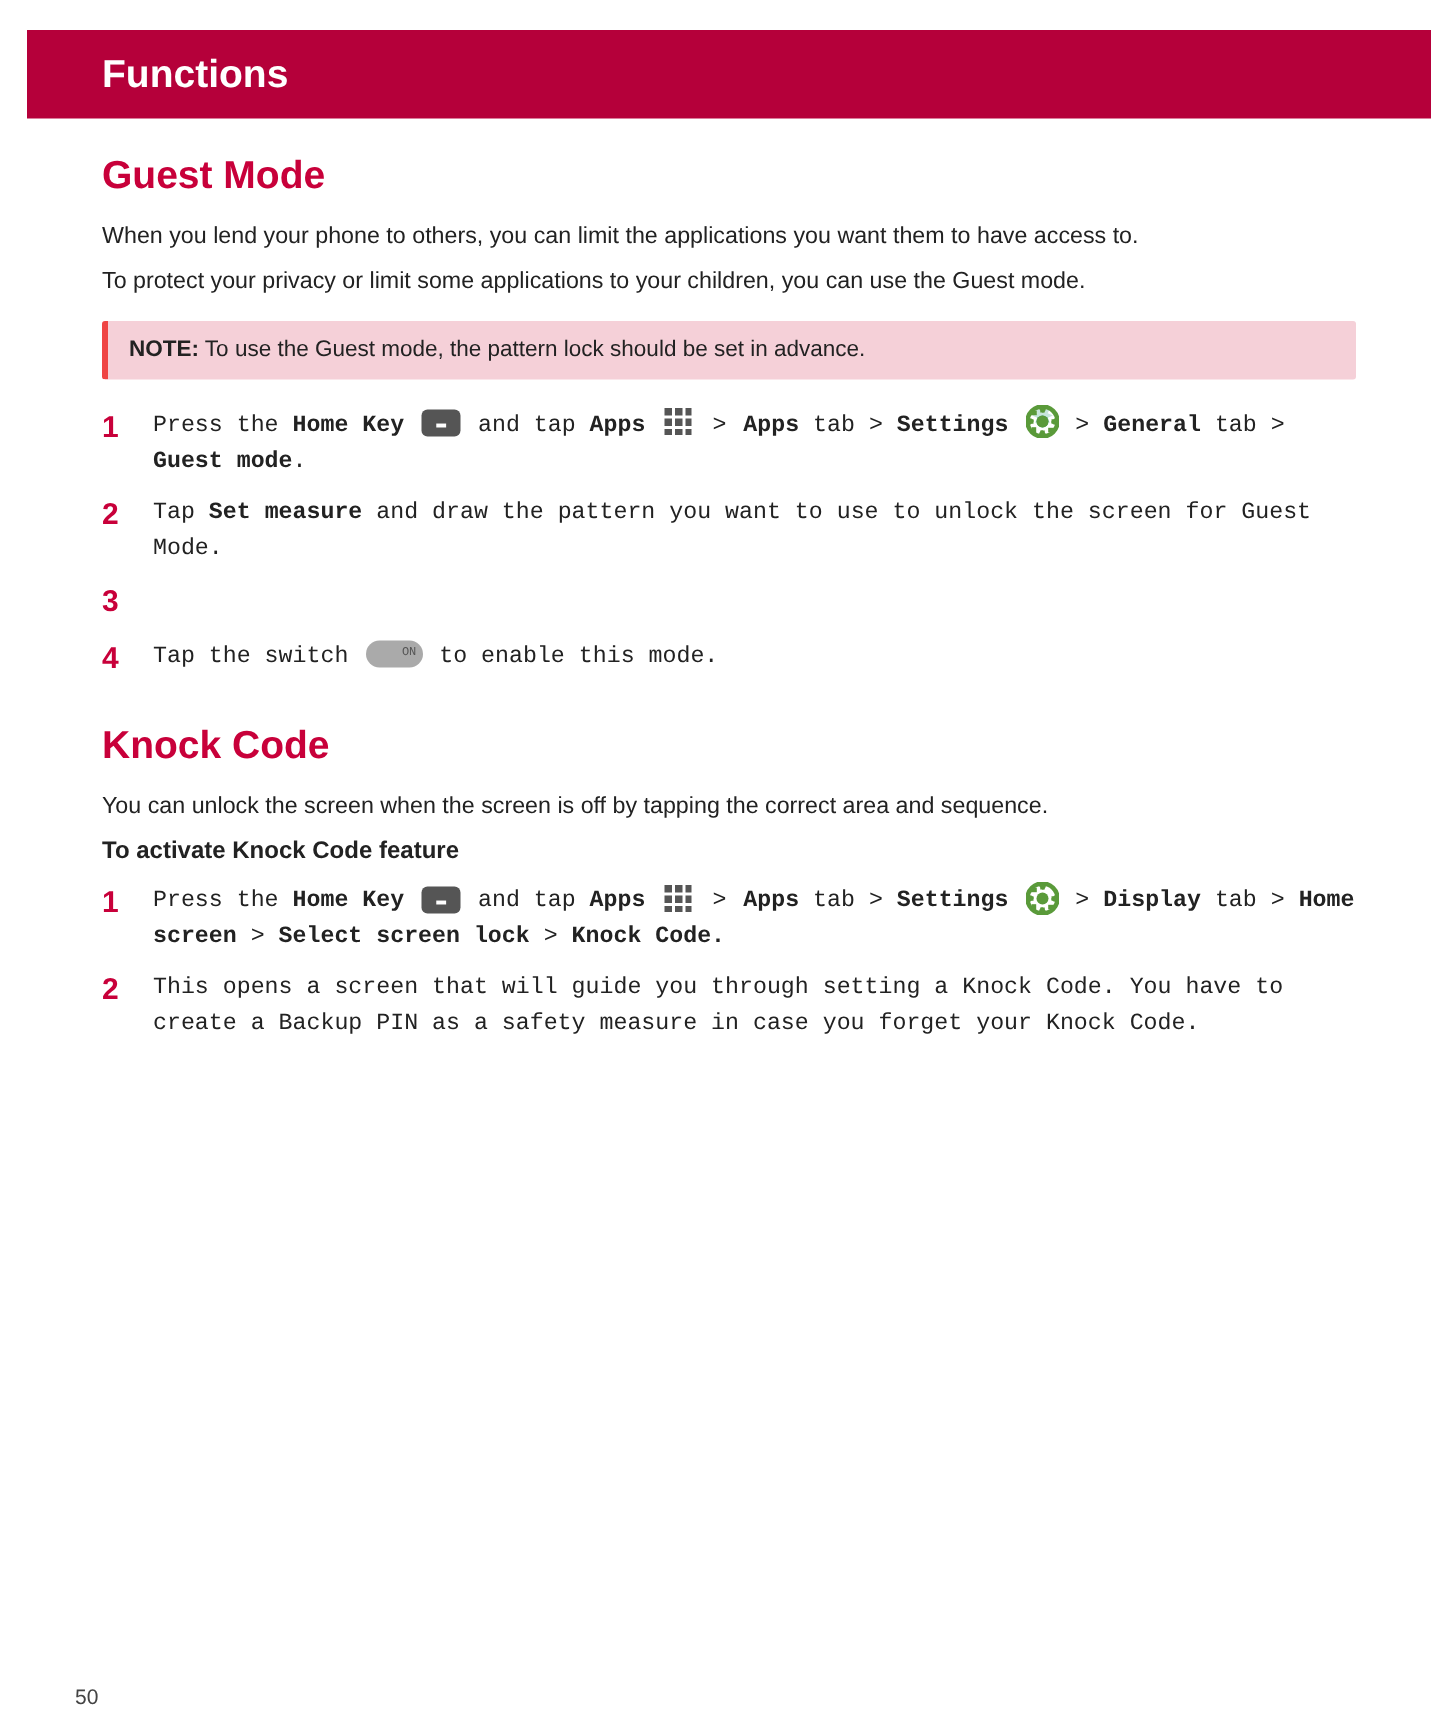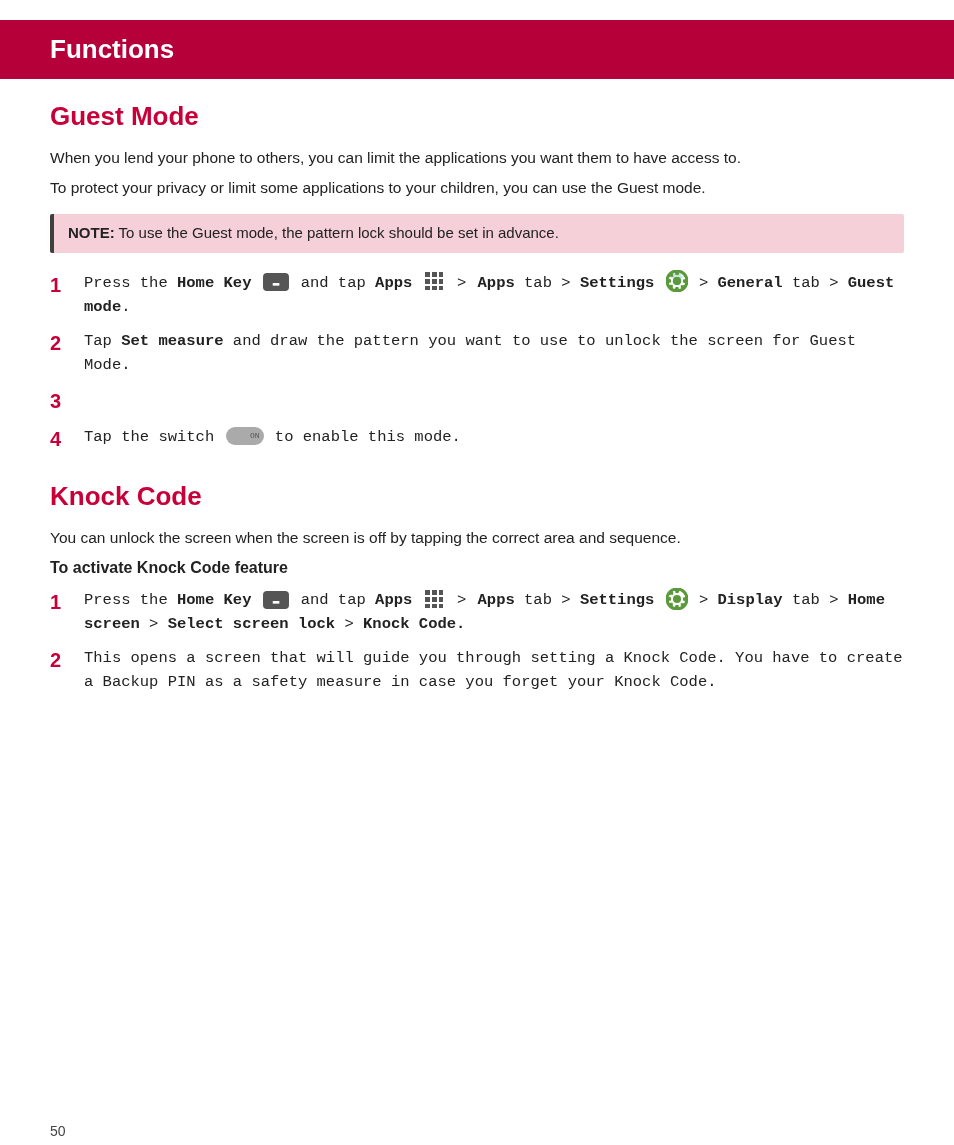--- a/index.html
+++ b/index.html
@@ -7,21 +7,21 @@
       font-family: Arial, sans-serif;
       background: #fff;
       width: 954px;
       min-height: 1145px;
       color: #222;
       font-size: 16px;
       line-height: 1.5;
     }
 
     .page-container {
-      padding: 20px 50px 40px 50px;
+      padding: 20px 50px 40px 68px;
     }
 
     
     .functions-header {
       background-color: #b5003a;
       color: #fff;
       font-size: 26px;
       font-weight: bold;
       padding: 10px 20px;
       margin-bottom: 18px;
@@ -42,21 +42,21 @@
     .body-text {
       font-size: 15.5px;
       color: #222;
       margin-bottom: 6px;
       line-height: 1.55;
     }
 
     
     .note-box {
       background: #f5d0d8;
-      border-left: 4px solid #404040;
+      border-left: 4px solid #ef4444;
       padding: 8px 14px;
       margin: 14px 0 18px 0;
       font-size: 15px;
       color: #222;
       border-radius: 2px;
     }
     .note-box .note-label {
       font-weight: bold;
     }
 

